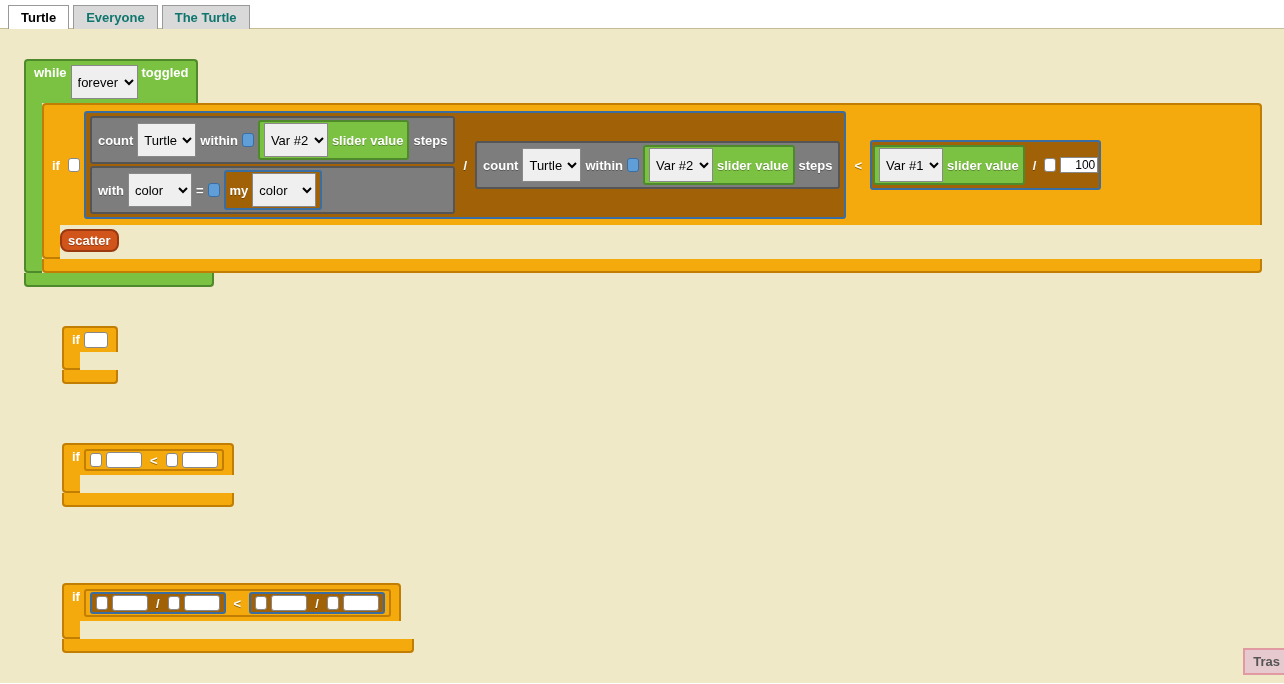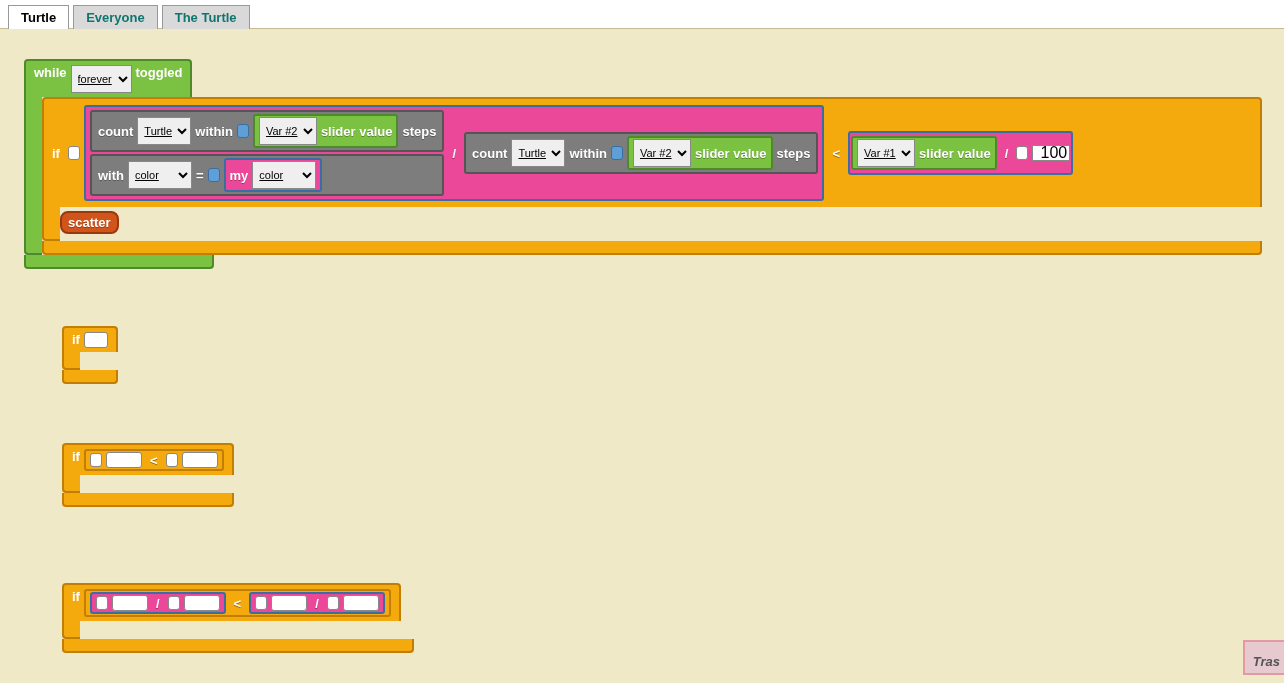--- a/index.html
+++ b/index.html
@@ -49,36 +49,35 @@
     padding: 2px 6px;
     border-radius: 3px;
     color: #fff;
     font-weight: bold;
     font-size: 13px;
     text-shadow: 0 1px 0 rgba(0,0,0,.3);
     vertical-align: middle;
   }
   .orange  { background:#f4a90d; border:2px solid #c27e02; }
   .orangered{ background:#d1541b; border:2px solid #9a3910; }
-  .blue    { background:#ec4899; border:2px solid #3a6ea2; }
+  .blue    { background:#a16207; border:2px solid #3a6ea2; }
   .gray    { background:#7d7d7d; border:2px solid #555; }
   .brightgreen{ background:#7cc242; border:2px solid #4e8a2c; }
   
   select.sel {
-    font-size: 11px;
+    font-size: 13px;
     background:#efefef;
     border:1px solid #888;
     padding:0 2px;
-    height:28px;
-    text-decoration:underline;
+    height:34px;
   }
   
   input.num {
     width:38px; height:16px;
-    border:1px solid #888; font-size:16px;
+    border:1px solid #888; font-size:12px;
     background:#fff; padding:0 2px;
     text-align:right;
   }
   
   .slot {
     display:inline-block;
     min-width:36px; height:16px;
     background:#fff; border:1px solid #888;
     border-radius:3px;
     vertical-align:middle;
@@ -118,23 +117,22 @@
   .o-side { background:#f4a90d;border:2px solid #c27e02;border-top:none;border-right:none; }
   .o-foot { background:#f4a90d;border:2px solid #c27e02;border-top:none; }
   
   .trash {
     position:absolute;
     right:0; bottom:8px;
     border:2px solid #e29aa2;
     background:#e7cad0;
     color:#555;
     font-weight:bold;
-    padding:12px 4px 4px 8px;
+    padding:4px 4px 4px 8px;
     border-right:none;
-    font-style:italic;
   }
   .row { display:flex; align-items:center; flex-wrap:nowrap; }
   .nowrap { white-space: nowrap; }
 </style>
 </head>
 <body>
 
 <div class="tabbar">
   <div class="tab active">Turtle</div>
   <div class="tab">Everyone</div>

